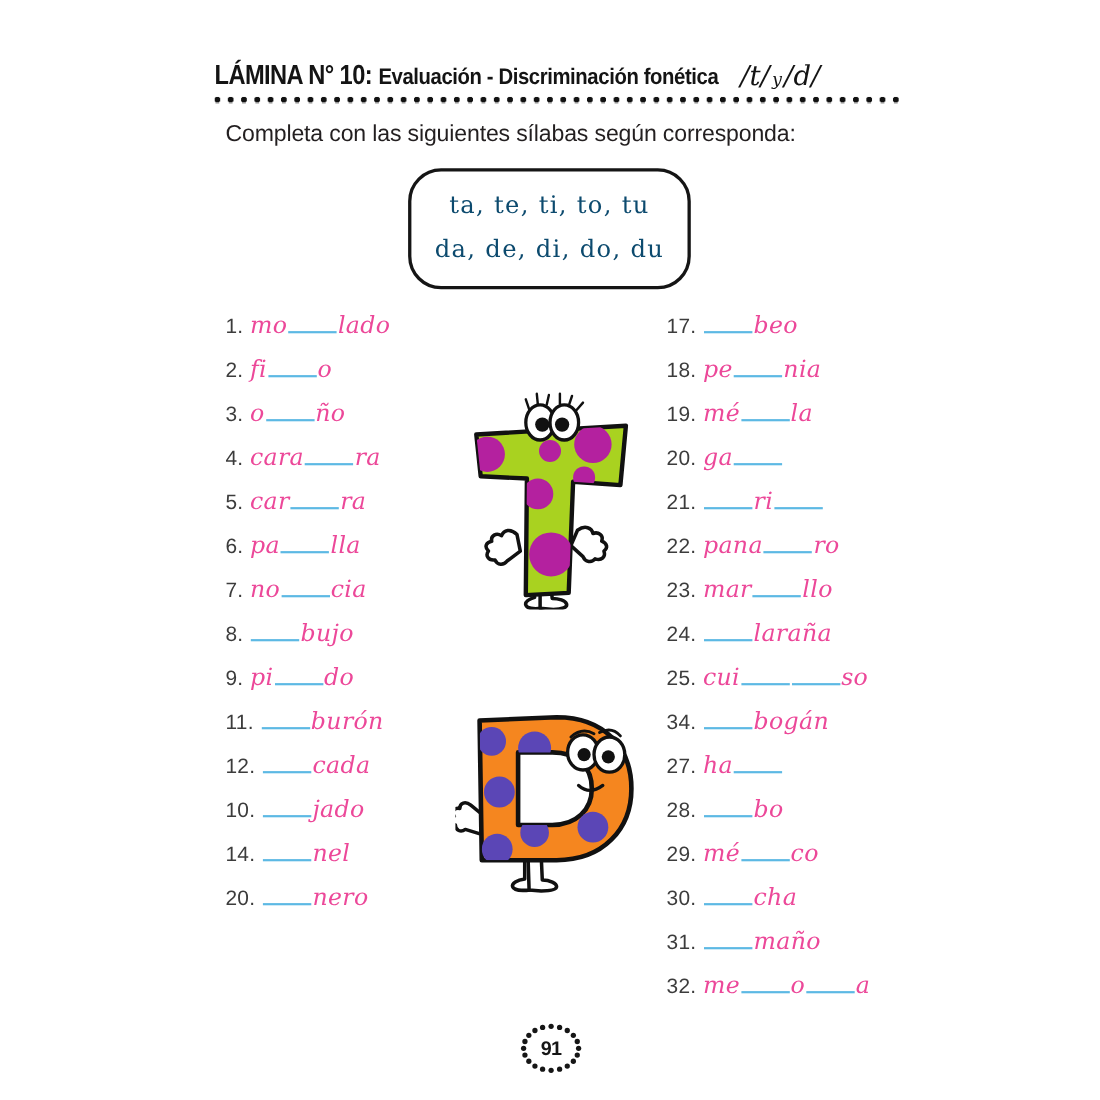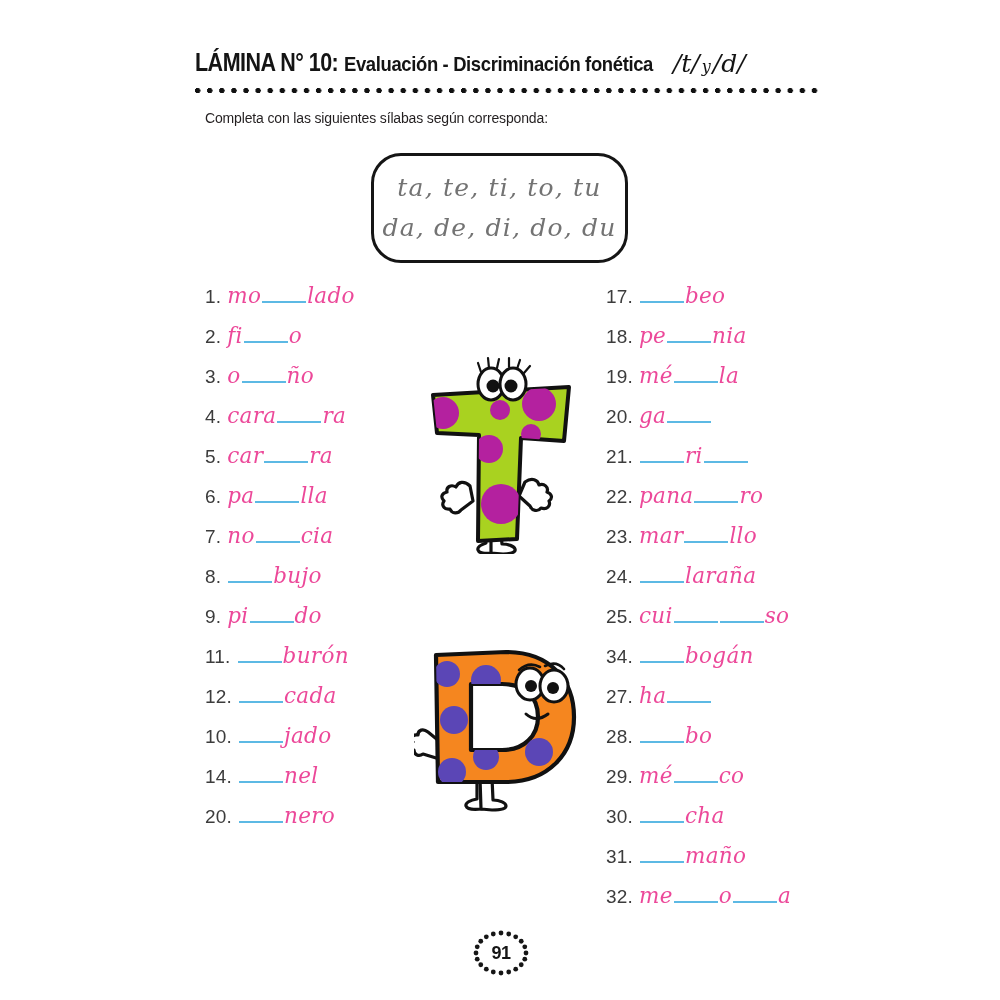--- a/index.html
+++ b/index.html
@@ -32,21 +32,21 @@
     height: 48px;
   }
   .header-title {
     position: absolute;
     left: 0;
     top: 0;
     white-space: nowrap;
     font-family: "Liberation Sans", sans-serif;
     font-weight: 700;
     font-size: 0;
-    line-height: 20px;
+    line-height: 32px;
   }
   .title-lamina {
     font-size: 25px;
     font-weight: 700;
     letter-spacing: -0.6px;
     transform: scaleX(0.86);
     transform-origin: left center;
     display: inline-block;
     color: #141414;
   }
@@ -84,21 +84,21 @@
     background-image: radial-gradient(circle at 2.6px 2.6px, #111 2.5px, rgba(0,0,0,0) 2.9px);
     background-size: 12.1px 6px;
     background-repeat: repeat-x;
   }
 
   
   .instruction {
     position: absolute;
     left: 205px;
     top: 110px;
-    font-size: 14px;
+    font-size: 21px;
     font-weight: 400;
     color: #231f20;
     letter-spacing: -0.15px;
     white-space: nowrap;
   }
 
   
   .syllable-box {
     position: absolute;
     left: 371px;
@@ -109,24 +109,23 @@
     border-radius: 30px;
     box-sizing: border-box;
     display: flex;
     flex-direction: column;
     align-items: center;
     justify-content: center;
     background: #fff;
   }
   .syllable-line {
     font-family: "DejaVu Serif", serif;
-    font-style: italic;
-    font-size: 25px;
+    font-size: 22px;
     line-height: 40px;
-    color: #737373;
+    color: #0c4a6e;
     letter-spacing: 1.2px;
   }
 
   
   .col {
     position: absolute;
     top: 283px;
   }
   .col-left  { left: 205px;  width: 240px; }
   .col-right { left: 606px;  width: 250px; }

